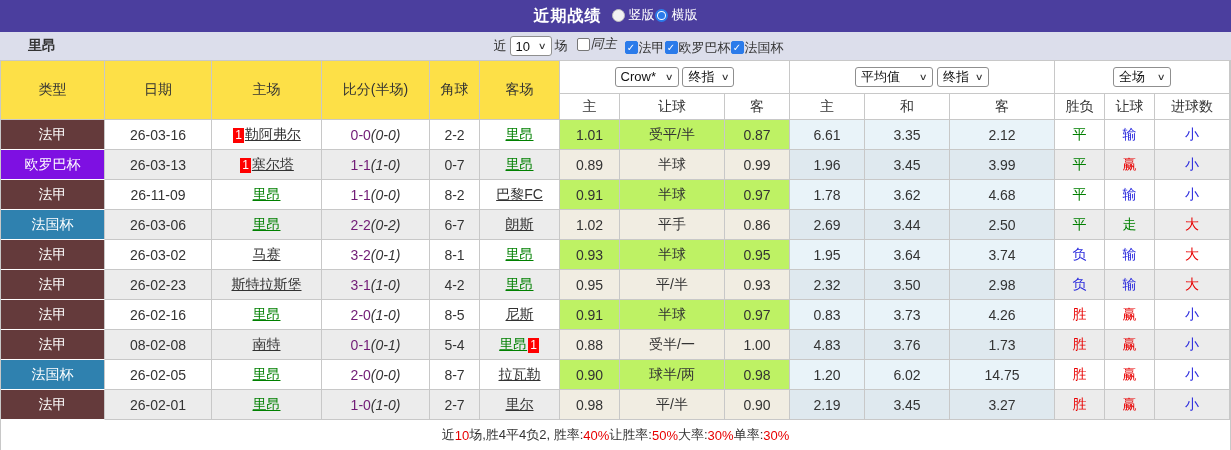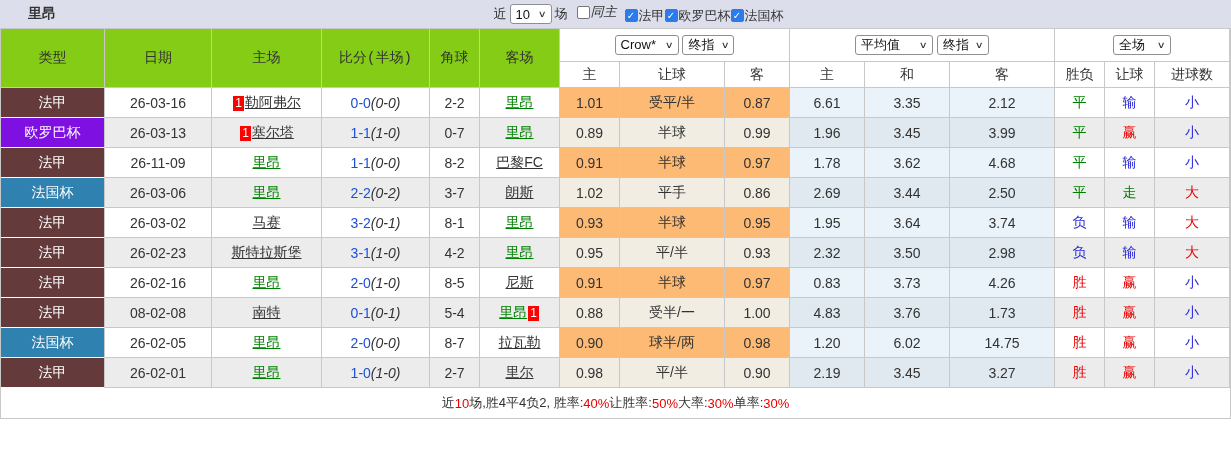--- a/index.html
+++ b/index.html
@@ -26,43 +26,53 @@
   .cb-label{display:inline-flex;align-items:center;gap:1px;cursor:default;color:#333;}
   .checkbox{width:13px;height:13px;box-sizing:border-box;border:1px solid #777;background:#fff;border-radius:2px;
             display:inline-flex;align-items:center;justify-content:center;font-size:10px;line-height:1;color:#fff;}
   .checkbox.checked{background:#2b7bea;border-color:#2b7bea;font-weight:bold;}
   .gap6{margin-left:6px;font-style:italic;} .gap8{margin-left:8px;}
   
   .bordered{border-left:1px solid #c8c8c8;border-right:1px solid #c8c8c8;}
   table.grid{border-collapse:separate;border-spacing:0;table-layout:fixed;width:100%;font-size:14px;border-top:1px solid #c8c8c8;}
   table.grid th,table.grid td{box-sizing:border-box;border-right:1px solid #c8c8c8;border-bottom:1px solid #c8c8c8;
         text-align:center;vertical-align:middle;padding:0 2px;overflow:hidden;white-space:nowrap;font-weight:normal;}
-  thead .hdr{background:#84cc16;color:#333;height:33px;font-family:Liberation Mono, monospace;}
+  thead .hdr{background:#fde047;color:#333;height:33px;}
   thead .ddl{background:#fff;height:33px;}
   thead .sub{background:#fff;color:#333;height:26px;}
   tbody td{height:30px;background:#fff;}
   tbody tr.alt td{background:#ececec;}
   td.c-type{color:#fff;border-bottom-color:#fff !important;}
-  tbody td.c-cream{background:#fdba74;}
+  tbody td.c-cream{background:#bef264;}
   tbody tr.alt td.c-cream{background:#f1ede2;}
   tbody td.c-blue{background:#e9f3f9;}
   tbody tr.alt td.c-blue{background:#dfe9ef;}
-  .ft{color:#1d4ed8;} .ht{color:#333;font-style:italic;}
+  .ft{color:#701a75;} .ht{color:#333;font-style:italic;}
   .team{color:#333;text-decoration:underline;} .team.self{color:#008000;}
   .badge{display:inline-block;background:#ff0000;color:#fff;font-size:12px;line-height:15px;padding:0 2px;margin:0 1px;}
   
   .footer{height:30px;display:flex;align-items:center;justify-content:center;font-size:13px;color:#333;
           border-bottom:1px solid #c8c8c8;background:#fff;}
   .footer .red{color:#e80000;}
 </style>
 </head>
 <body>
 
 <div class="page">
 
+  <div class="title-bar">
+    <span class="title">近期战绩</span>
+    <span id="radio-group"><label class="radio-label">
+          <span class="radio"></span>
+          <span class="radio-text">竖版</span>
+        </label><label class="radio-label">
+          <span class="radio sel"></span>
+          <span class="radio-text">横版</span>
+        </label></span>
+  </div>
 
   <div class="filter-bar">
     <span class="filter-team">里昂</span>
     <div class="filter-center">
       <span>近</span>
       <span class="select-box sel-games">
         <span>10</span>
         <span class="chev">∨</span>
       </span>
       <span>场</span>
@@ -198,21 +208,21 @@
             <td class="c-blue">4.68</td>
             <td class="c-res" style="color: rgb(0, 128, 0);">平</td>
             <td class="c-res" style="color: rgb(41, 41, 221);">输</td>
             <td class="c-res" style="color: rgb(41, 41, 221);">小</td>
           </tr>
           <tr class="alt">
             <td class="c-type" style="background: rgb(47, 129, 175);">法国杯</td>
             <td class="c-date">26-03-06</td>
             <td class="c-team"><span class="team self">里昂</span></td>
             <td class="c-score"><span class="ft">2-2</span><span class="ht">(0-2)</span></td>
-            <td class="c-corner">3-7</td>
+            <td class="c-corner">6-7</td>
             <td class="c-team"><span class="team">朗斯</span></td>
             <td class="c-cream">1.02</td>
             <td class="c-cream">平手</td>
             <td class="c-cream">0.86</td>
             <td class="c-blue">2.69</td>
             <td class="c-blue">3.44</td>
             <td class="c-blue">2.50</td>
             <td class="c-res" style="color: rgb(0, 128, 0);">平</td>
             <td class="c-res" style="color: rgb(0, 128, 0);">走</td>
             <td class="c-res" style="color: rgb(232, 0, 0);">大</td>

